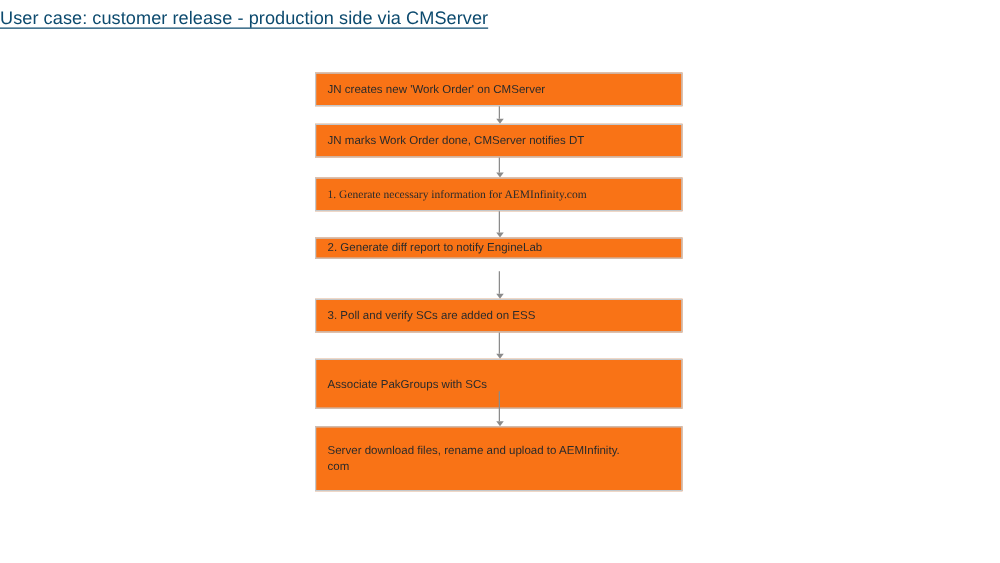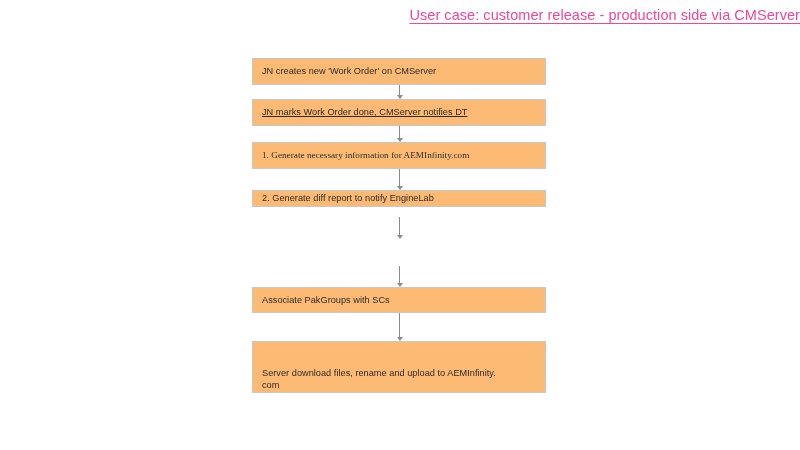--- a/index.html
+++ b/index.html
@@ -22,24 +22,24 @@
     width: 800px;
     height: 450px;
     background: #ffffff;
   }
 
   #title {
     position: absolute;
     left: 0;
     top: 6px;
     width: 800px;
-    text-align: right;
+    text-align: left;
     font-size: 14.5px;
     line-height: 19px;
-    color: #ec4899;
+    color: #0c4a6e;
     letter-spacing: 0.05px;
     white-space: nowrap;
   }
   #title .underline {
     text-decoration: underline;
     text-underline-offset: 3px;
     text-decoration-thickness: 1px;
   }
 
   .flow {
@@ -47,21 +47,21 @@
     left: 252px;
     top: 0;
     width: 296px;
     height: 450px;
   }
 
   .node {
     position: absolute;
     left: 0;
     width: 294px;
-    background: #fdba74;
+    background: #f97316;
     border: 1px solid #c3c8cc;
     box-sizing: border-box;
     color: #2b2b2b;
     font-size: 9.2px;
     line-height: 12.6px;
     padding: 0 9px;
     display: flex;
     align-items: center;
     letter-spacing: 0.02px;
   }
@@ -109,21 +109,21 @@
 
     <div class="node" style="top:58px; height:27px;">
       <span class="txt">JN creates new 'Work Order' on CMServer</span>
     </div>
 
     <div class="arrow" style="top:85px; height:14px;">
       <span class="stem" style="height:10px;"></span>
       <span class="head"></span>
     </div>
 
-    <div class="node" style="top:99px; height:27px;text-decoration:underline;">
+    <div class="node" style="top:99px; height:27px;">
       <span class="txt">JN marks Work Order done, CMServer notifies DT</span>
     </div>
 
     <div class="arrow" style="top:126px; height:16px;">
       <span class="stem" style="height:12px;"></span>
       <span class="head"></span>
     </div>
 
     <div class="node" style="top:142px; height:27px;font-family:Liberation Serif, serif;">
       <span class="txt">1. Generate necessary information for AEMInfinity.com</span>
@@ -136,34 +136,37 @@
 
     <div class="node" style="top:190px; height:17px;">
       <span class="txt">2. Generate diff report to notify EngineLab</span>
     </div>
 
     <div class="arrow" style="top:217px; height:22px;">
       <span class="stem" style="height:18px;"></span>
       <span class="head"></span>
     </div>
 
+    <div class="node" style="top:239px; height:27px;">
+      <span class="txt">3. Poll and verify SCs are added on ESS</span>
+    </div>
 
     <div class="arrow" style="top:266px; height:21px;">
       <span class="stem" style="height:17px;"></span>
       <span class="head"></span>
     </div>
 
-    <div class="node" style="top:287px; height:26px;">
+    <div class="node" style="top:287px; height:40px;">
       <span class="txt">Associate PakGroups with SCs</span>
     </div>
 
     <div class="arrow" style="top:313px; height:28px;">
       <span class="stem" style="height:24px;"></span>
       <span class="head"></span>
     </div>
 
-    <div class="node" style="top:341px; height:52px; align-items:flex-end;">
+    <div class="node" style="top:341px; height:52px; align-items:center;">
       <span class="txt">Server download files, rename and  upload to AEMInfinity.
 com</span>
     </div>
 
   </div>
 </div>
 
 </body></html>

